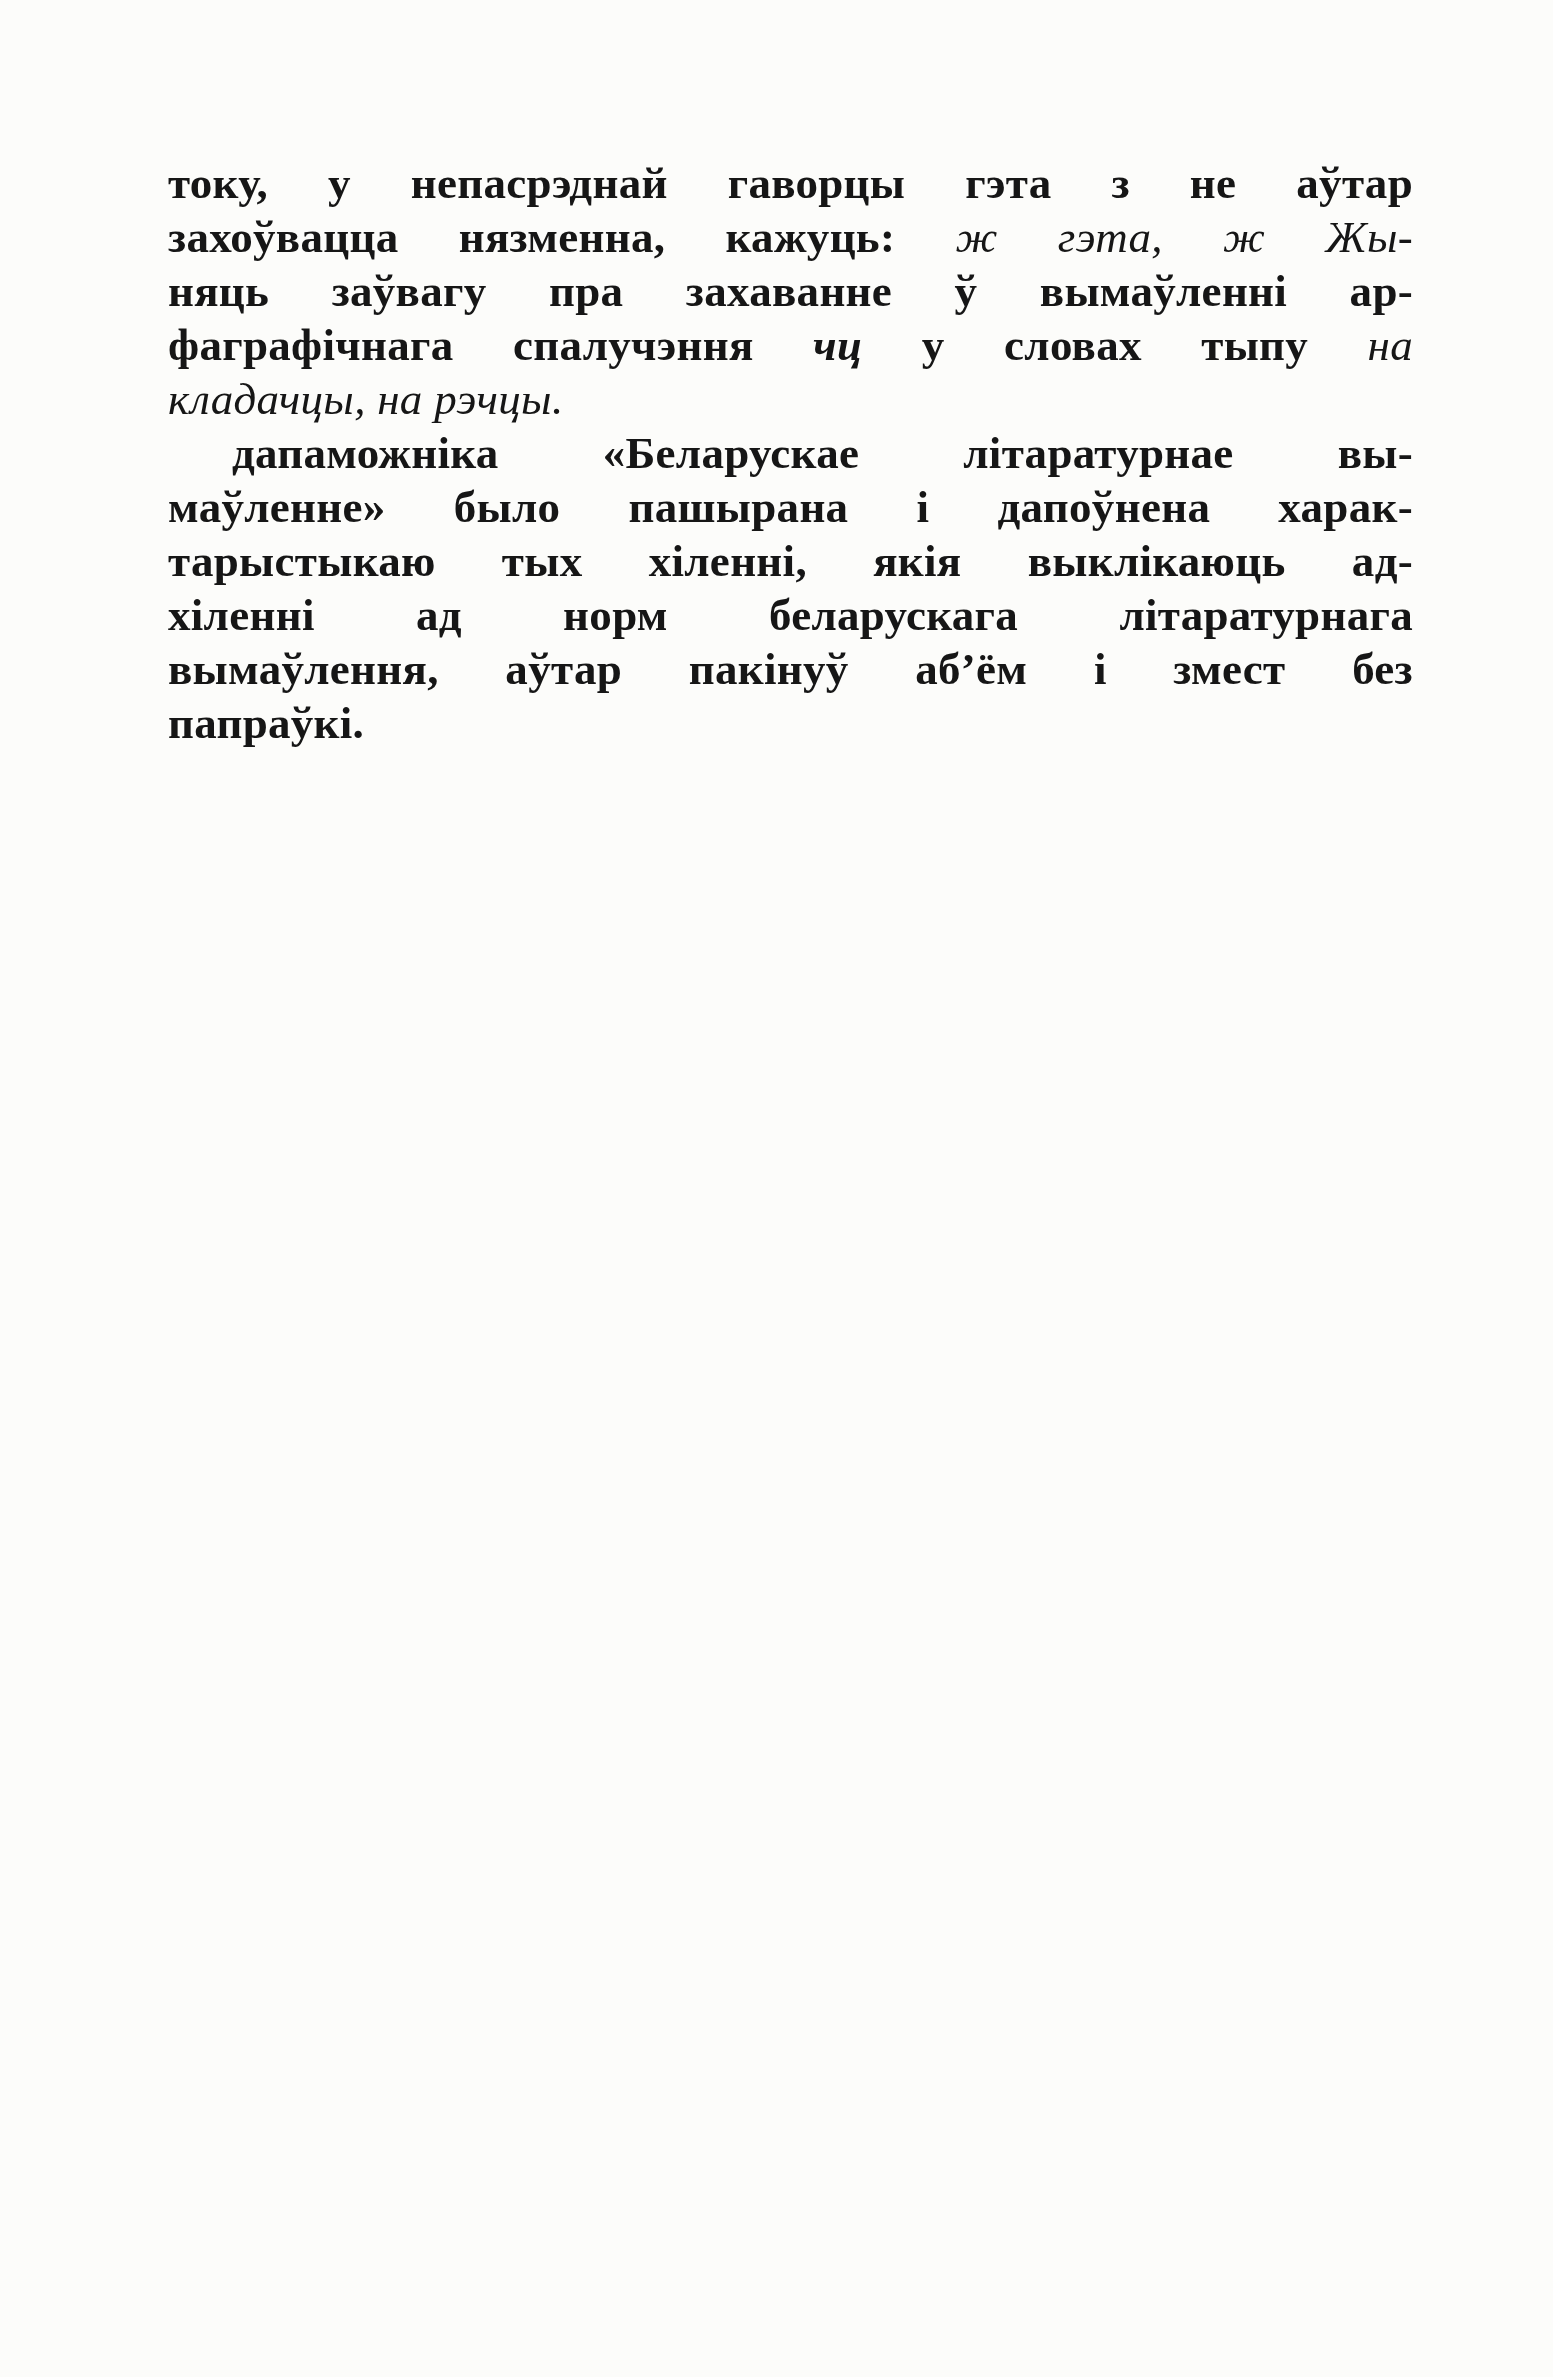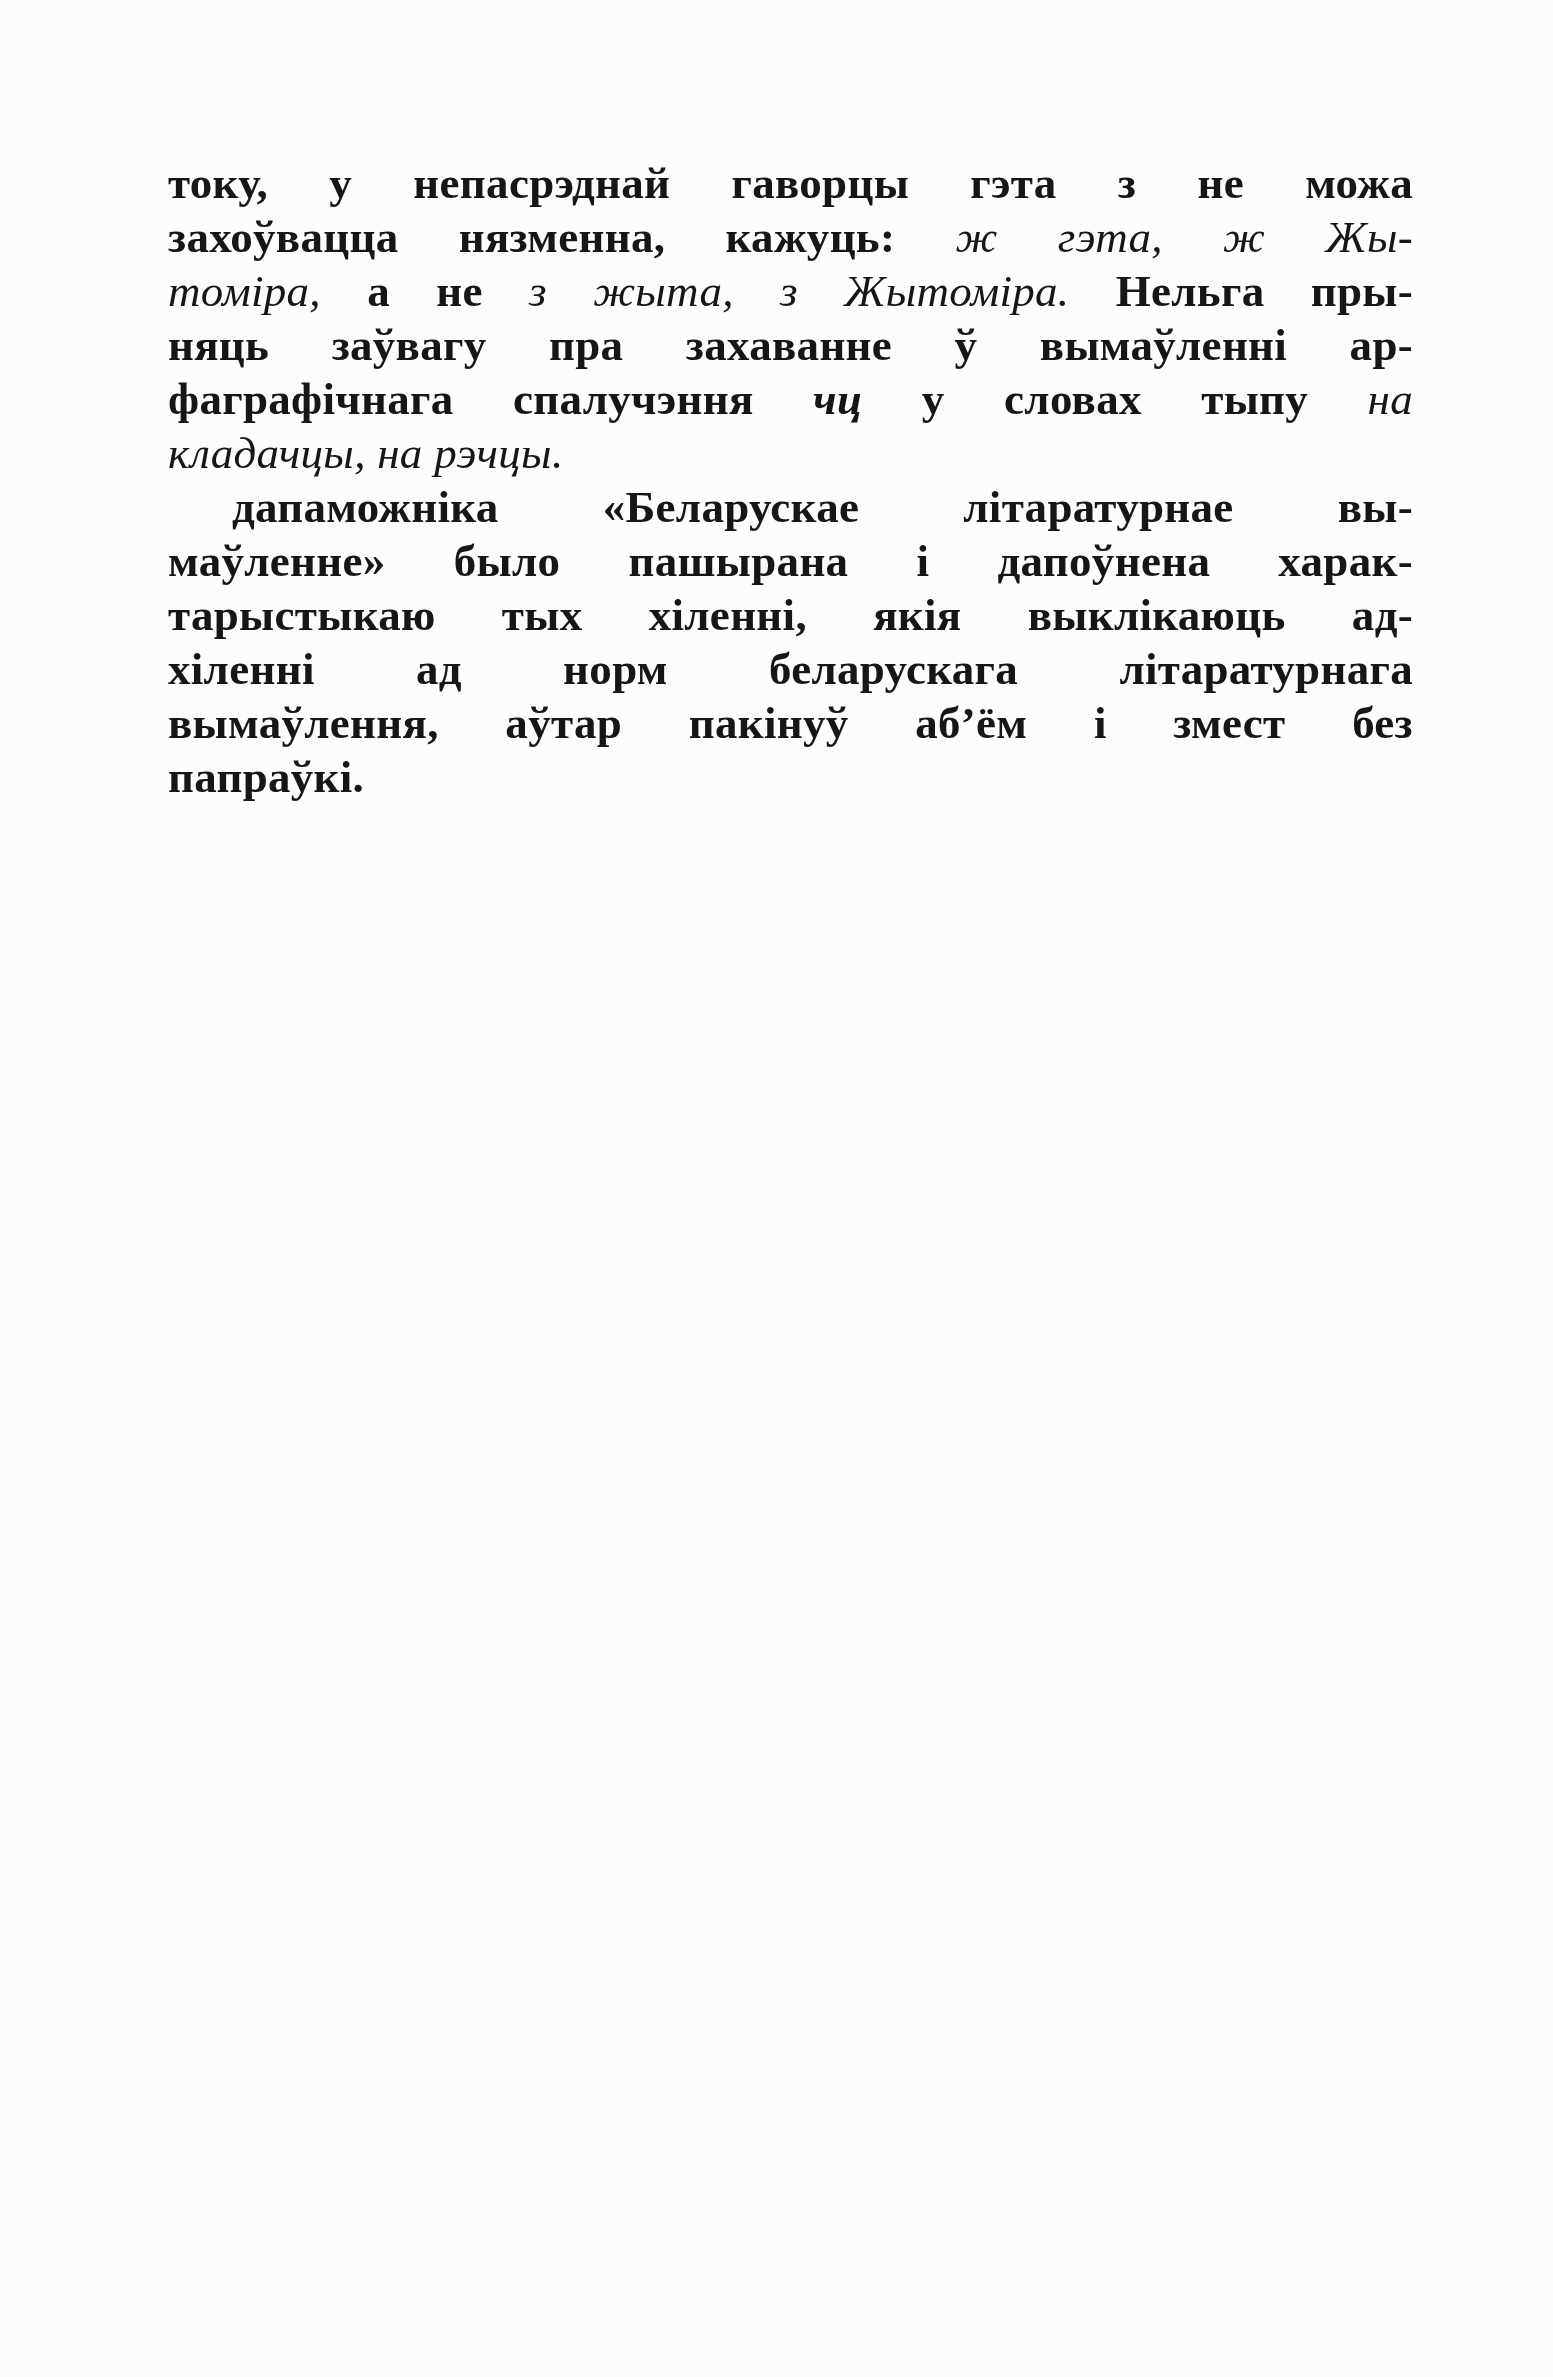--- a/index.html
+++ b/index.html
@@ -46,23 +46,22 @@
   .seg.i  { font-style: italic;  font-weight: normal; }
   .seg.b  { font-style: normal;  font-weight: bold; }
   .seg.bi { font-style: italic;  font-weight: bold; }
 </style>
 </head>
 <body style="--page-bg: #fcfcfa; --ink: #161616;">
 
 <div class="page">
   <div class="text-block">
       <div class="para">
-        <div class="line"><span class="seg r">току, у непасрэднай гаворцы гэта </span><span class="seg b">з</span><span class="seg r"> не можа</span></div>
+        <div class="line"><span class="seg r">току, у непасрэднай гаворцы гэта </span><span class="seg b">з</span><span class="seg r"> не аўтар</span></div>
         <div class="line"><span class="seg r">захоўвацца нязменна, кажуць: </span><span class="seg i">ж гэта, ж Жы-</span></div>
-        <div class="line"><span class="seg i">томіра,</span><span class="seg r"> а не </span><span class="seg i">з жыта, з Жытоміра.</span><span class="seg r"> Нельга пры-</span></div>
         <div class="line"><span class="seg r">няць заўвагу пра захаванне ў вымаўленні ар-</span></div>
         <div class="line"><span class="seg r">фаграфічнага спалучэння </span><span class="seg bi">чц</span><span class="seg r"> у словах тыпу </span><span class="seg i">на</span></div>
         <div class="line last"><span class="seg i">кладачцы, на рэчцы.</span></div>
       </div>
       <div class="para indent">
         <div class="line"><span class="seg r">дапаможніка «Беларускае літаратурнае вы-</span></div>
         <div class="line"><span class="seg r">маўленне» было пашырана і дапоўнена харак-</span></div>
         <div class="line"><span class="seg r">тарыстыкаю тых хіленні, якія выклікаюць ад-</span></div>
         <div class="line"><span class="seg r">хіленні ад норм беларускага літаратурнага</span></div>
         <div class="line"><span class="seg r">вымаўлення, аўтар пакінуў аб’ём і змест без</span></div>

